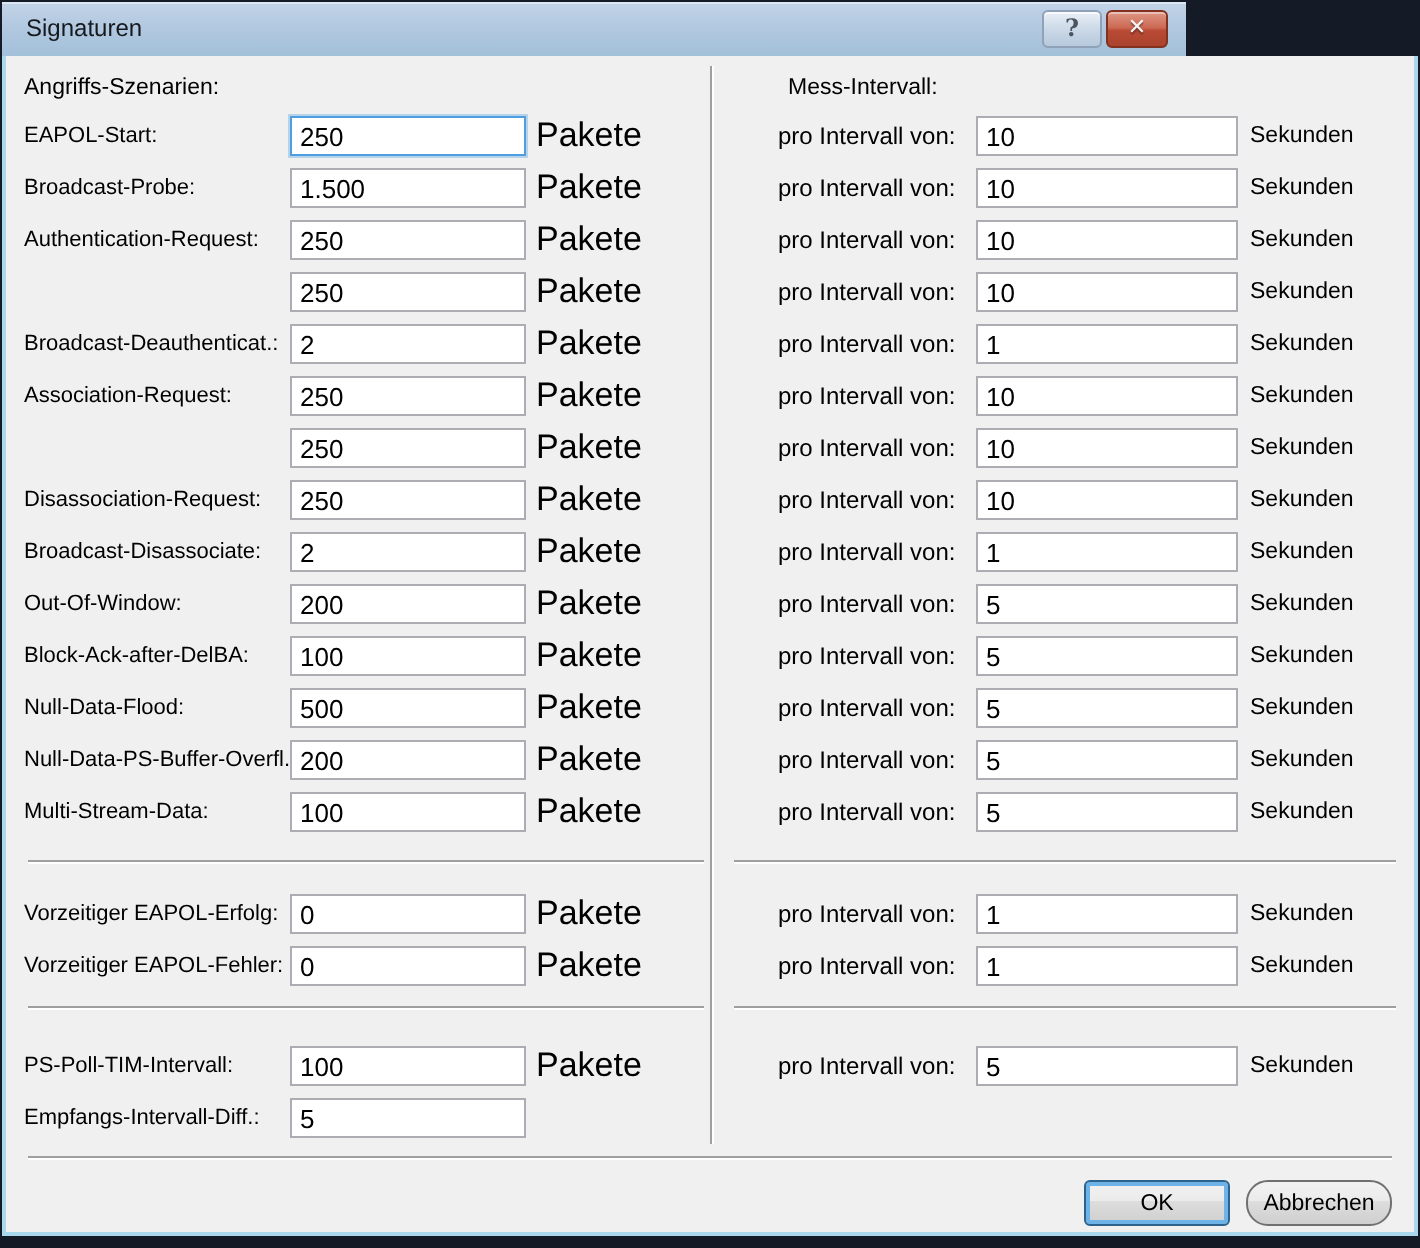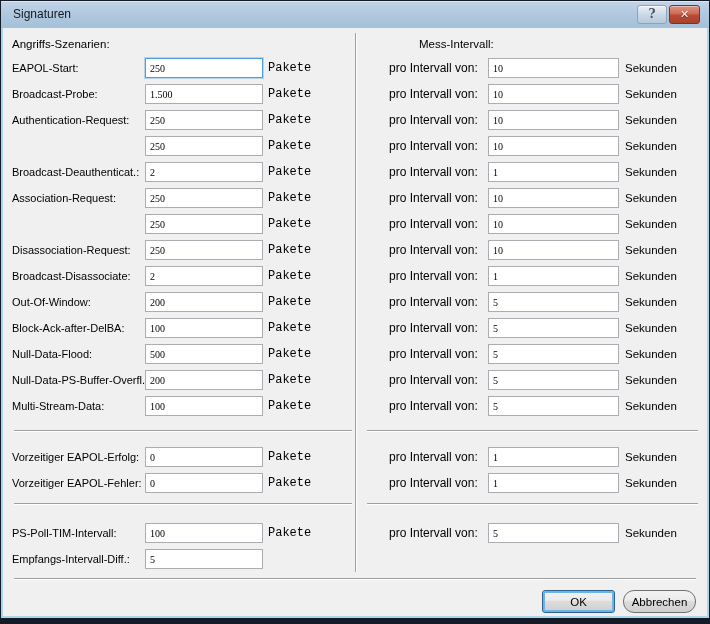--- a/index.html
+++ b/index.html
@@ -5,21 +5,21 @@
   html,body{margin:0;padding:0;background:#ffffff;}
   *{box-sizing:border-box;}
   .window{
     position:relative;width:710px;height:624px;
     background:#141a26;
     font-family:"Liberation Sans","DejaVu Sans",sans-serif;
     color:#000;
   }
   
   .titlebar{
-    position:absolute;top:1px;left:1px;width:708px;height:27px;
+    position:absolute;top:1px;left:1px;width:592px;height:27px;
     background:linear-gradient(180deg,#c2d3e7 0%,#b2c9e0 45%,#a3c0da 100%);
     box-shadow:inset 0 1px 0 #dce7f3;
   }
   .title-text{
     position:absolute;left:12px;top:0;height:27px;line-height:27px;
     font-size:12px;color:#15191d;
   }
   .tb-btn{
     position:absolute;top:4px;height:19px;border-radius:3px;
     text-align:center;cursor:default;
@@ -46,41 +46,41 @@
     background:#f0f0f0;overflow:hidden;
   }
   .edge{position:absolute;background:#a9d7ec;}
   .edge-left{left:0;top:0;width:2px;height:590px;}
   .edge-right{right:0;top:0;width:2px;height:590px;}
   .edge-bottom{left:0;bottom:0;width:708px;height:2px;}
   .section-header{
     position:absolute;top:10px;font-size:11.5px;white-space:nowrap;
   }
   .hdr-left{left:11px;}
-  .hdr-right{left:384px;padding-left:34px;}
+  .hdr-right{left:359px;padding-left:34px;}
   .v-divider{
     position:absolute;left:354px;top:5px;height:539px;width:0;
     border-left:1px solid #9f9f9f;border-right:1px solid #ffffff;
   }
   
   .rows{position:absolute;top:27px;left:0;width:708px;}
   .row{position:relative;height:26px;}
   .row-label,.unit-label,.iv-label,.iv-unit{
     position:absolute;top:0;height:26px;line-height:26px;
     font-size:11px;white-space:nowrap;
   }
   .row-label{left:11px;}
-  .unit-label{left:267px;font-size:12px;font-family:Liberation Mono, monospace;}
+  .unit-label{left:267px;font-size:17px;}
   .iv-label{left:364px;font-size:12px;margin-left:24px;}
   .iv-unit{left:624px;font-size:11.5px;}
   .tb{
     position:absolute;top:3px;height:20px;
     border:1px solid #abadb3;background:#ffffff;
-    font-family:Liberation Serif, serif;
-    font-size:10px;padding:1px 4px;color:#000;outline:none;
+    font-family:Liberation Sans, sans-serif;
+    font-size:13px;padding:1px 4px;color:#000;outline:none;
   }
   .value-input{left:144px;width:118px;}
   .iv-input{left:487px;width:131px;}
   .tb.focused{border:1px solid #4f9ee0;box-shadow:0 0 0 1px rgba(110,175,230,.45);}
   
   .sep-row{position:relative;}
   .sep-g2{height:25px;}
   .sep-g3{height:24px;}
   .sep-line{
     position:absolute;height:0;

